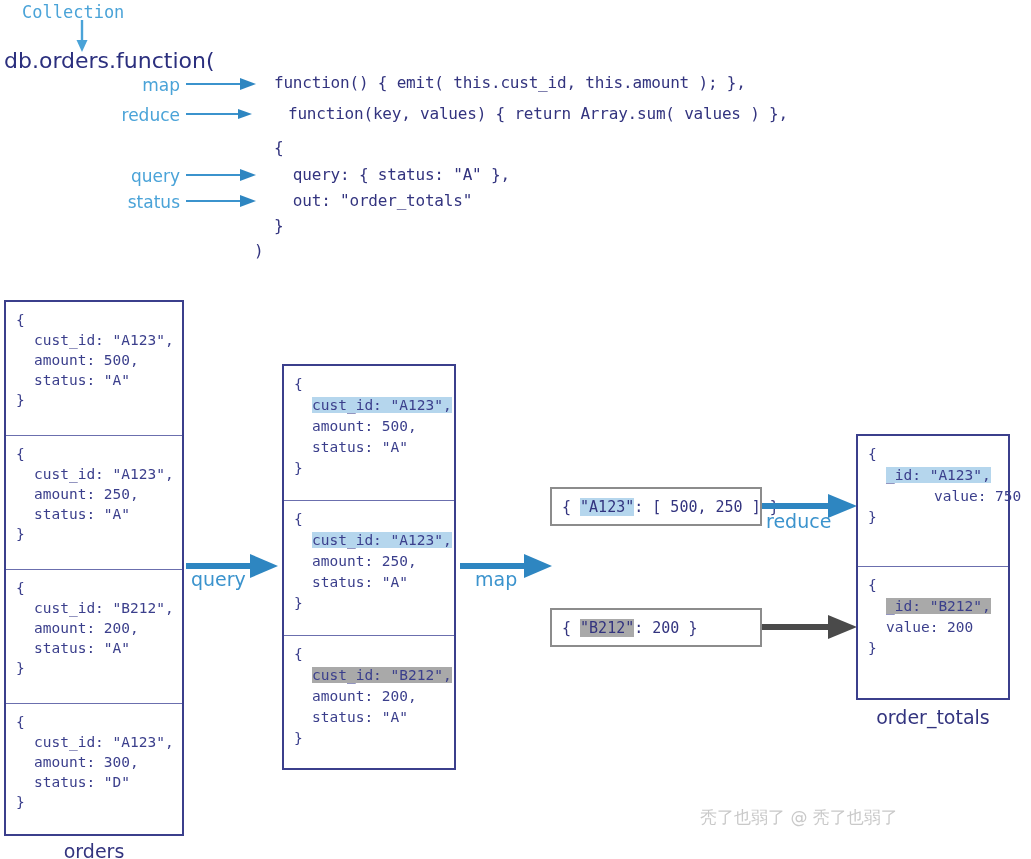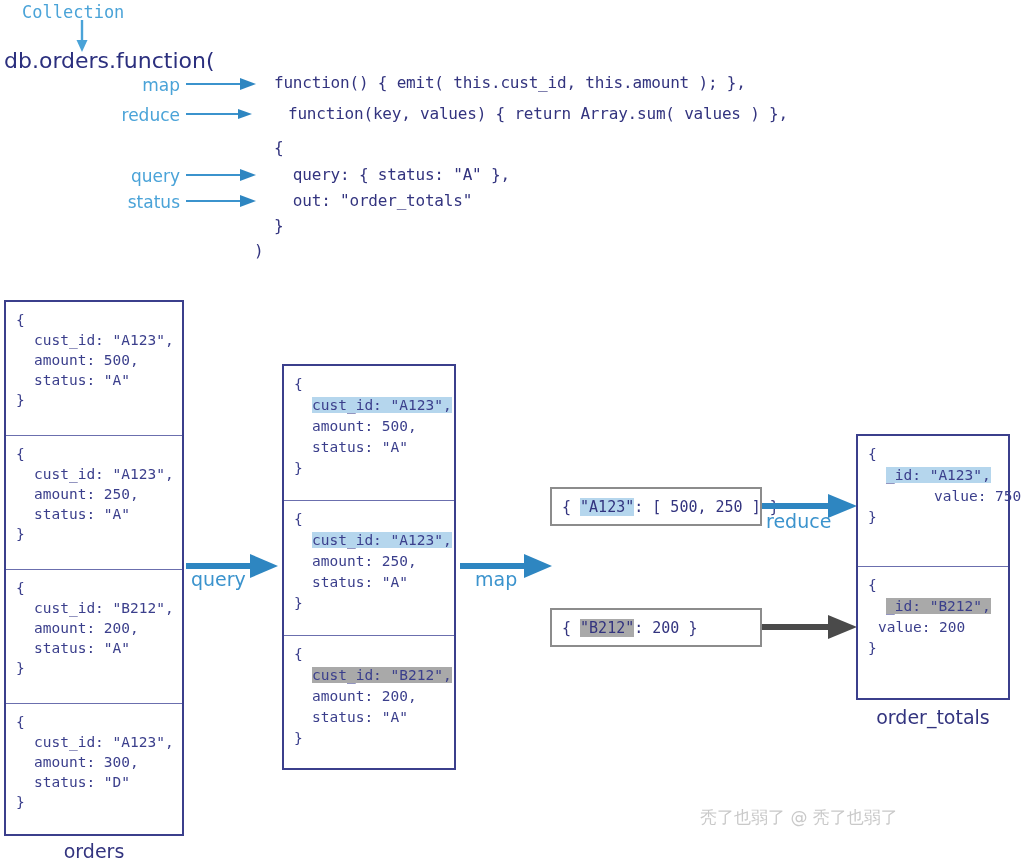--- a/index.html
+++ b/index.html
@@ -244,19 +244,19 @@
 <div class="abs doc-col" id="results-col" style="left:856px; top:434px; width:154px; height:266px;">
     <div class="doc-cell" style="height: 131px;">
       <div class="doc-line" style="font-size: 14.5px; line-height: 21px;">{</div>
       <div class="doc-line indent" style="font-size: 14.5px; line-height: 21px; padding-left: 28px;"><span class="hl-blue">_id: "A123",</span></div>
       <div class="doc-line indent" style="font-size: 14.5px; line-height: 21px; padding-left: 28px; margin-left: 48px;"><span>value: 750</span></div>
       <div class="doc-line" style="font-size: 14.5px; line-height: 21px;">}</div>
     </div>
     <div class="doc-cell" style="height: 131px;">
       <div class="doc-line" style="font-size: 14.5px; line-height: 21px;">{</div>
       <div class="doc-line indent" style="font-size: 14.5px; line-height: 21px; padding-left: 28px;"><span class="hl-gray">_id: "B212",</span></div>
-      <div class="doc-line indent" style="font-size: 14.5px; line-height: 21px; padding-left: 20px;"><span>value: 200</span></div>
+      <div class="doc-line indent" style="font-size: 14.5px; line-height: 21px; padding-left: 28px;"><span>value: 200</span></div>
       <div class="doc-line" style="font-size: 14.5px; line-height: 21px;">}</div>
     </div>
   </div>
 <div class="abs col-caption" style="left:856px; top:706px; width:154px;">order_totals</div>
 
 <div class="abs watermark" style="left:700px; top:806px;">秃了也弱了 @ 秃了也弱了</div>
 
 </body></html>

